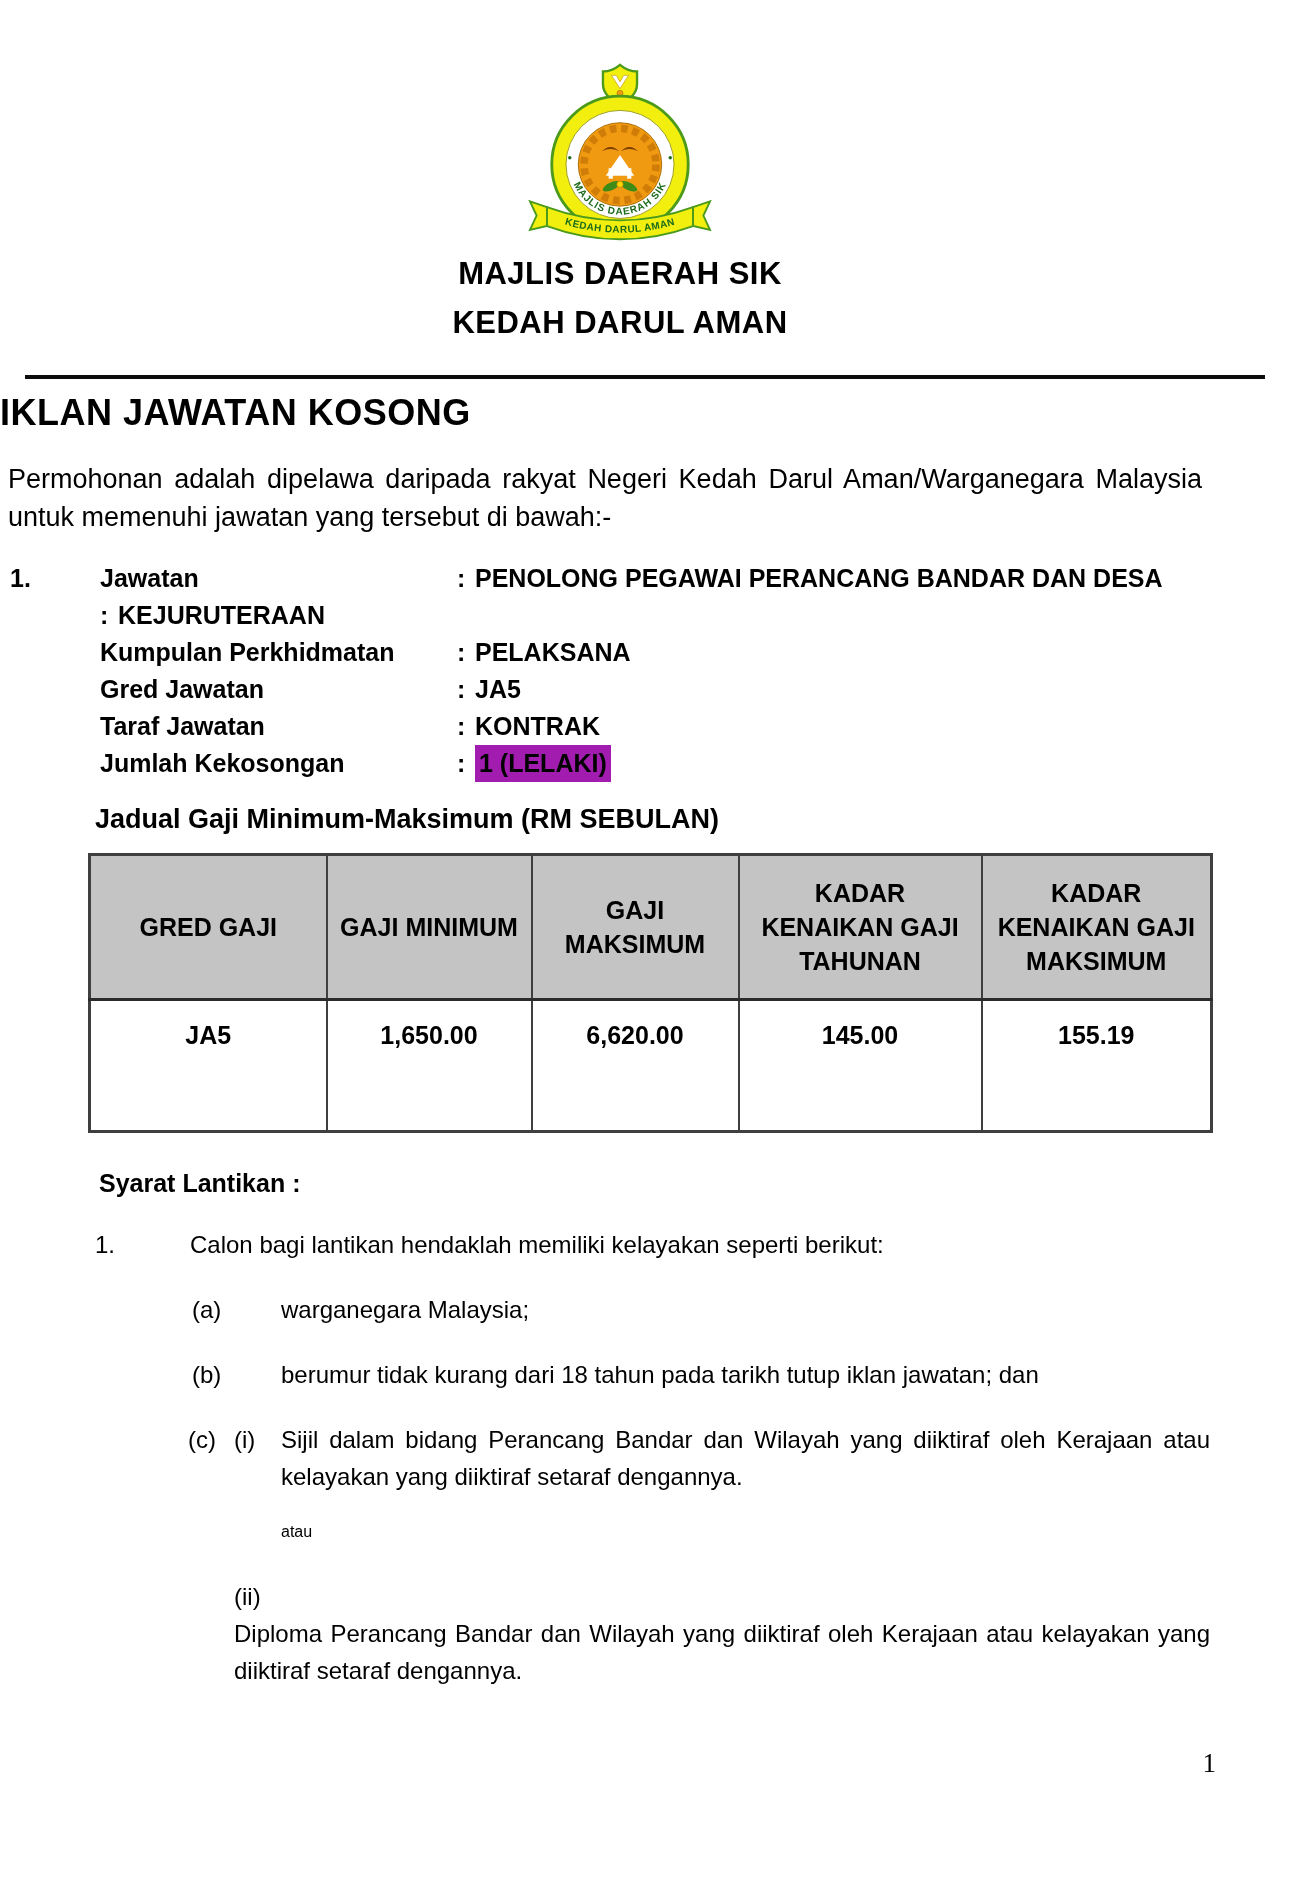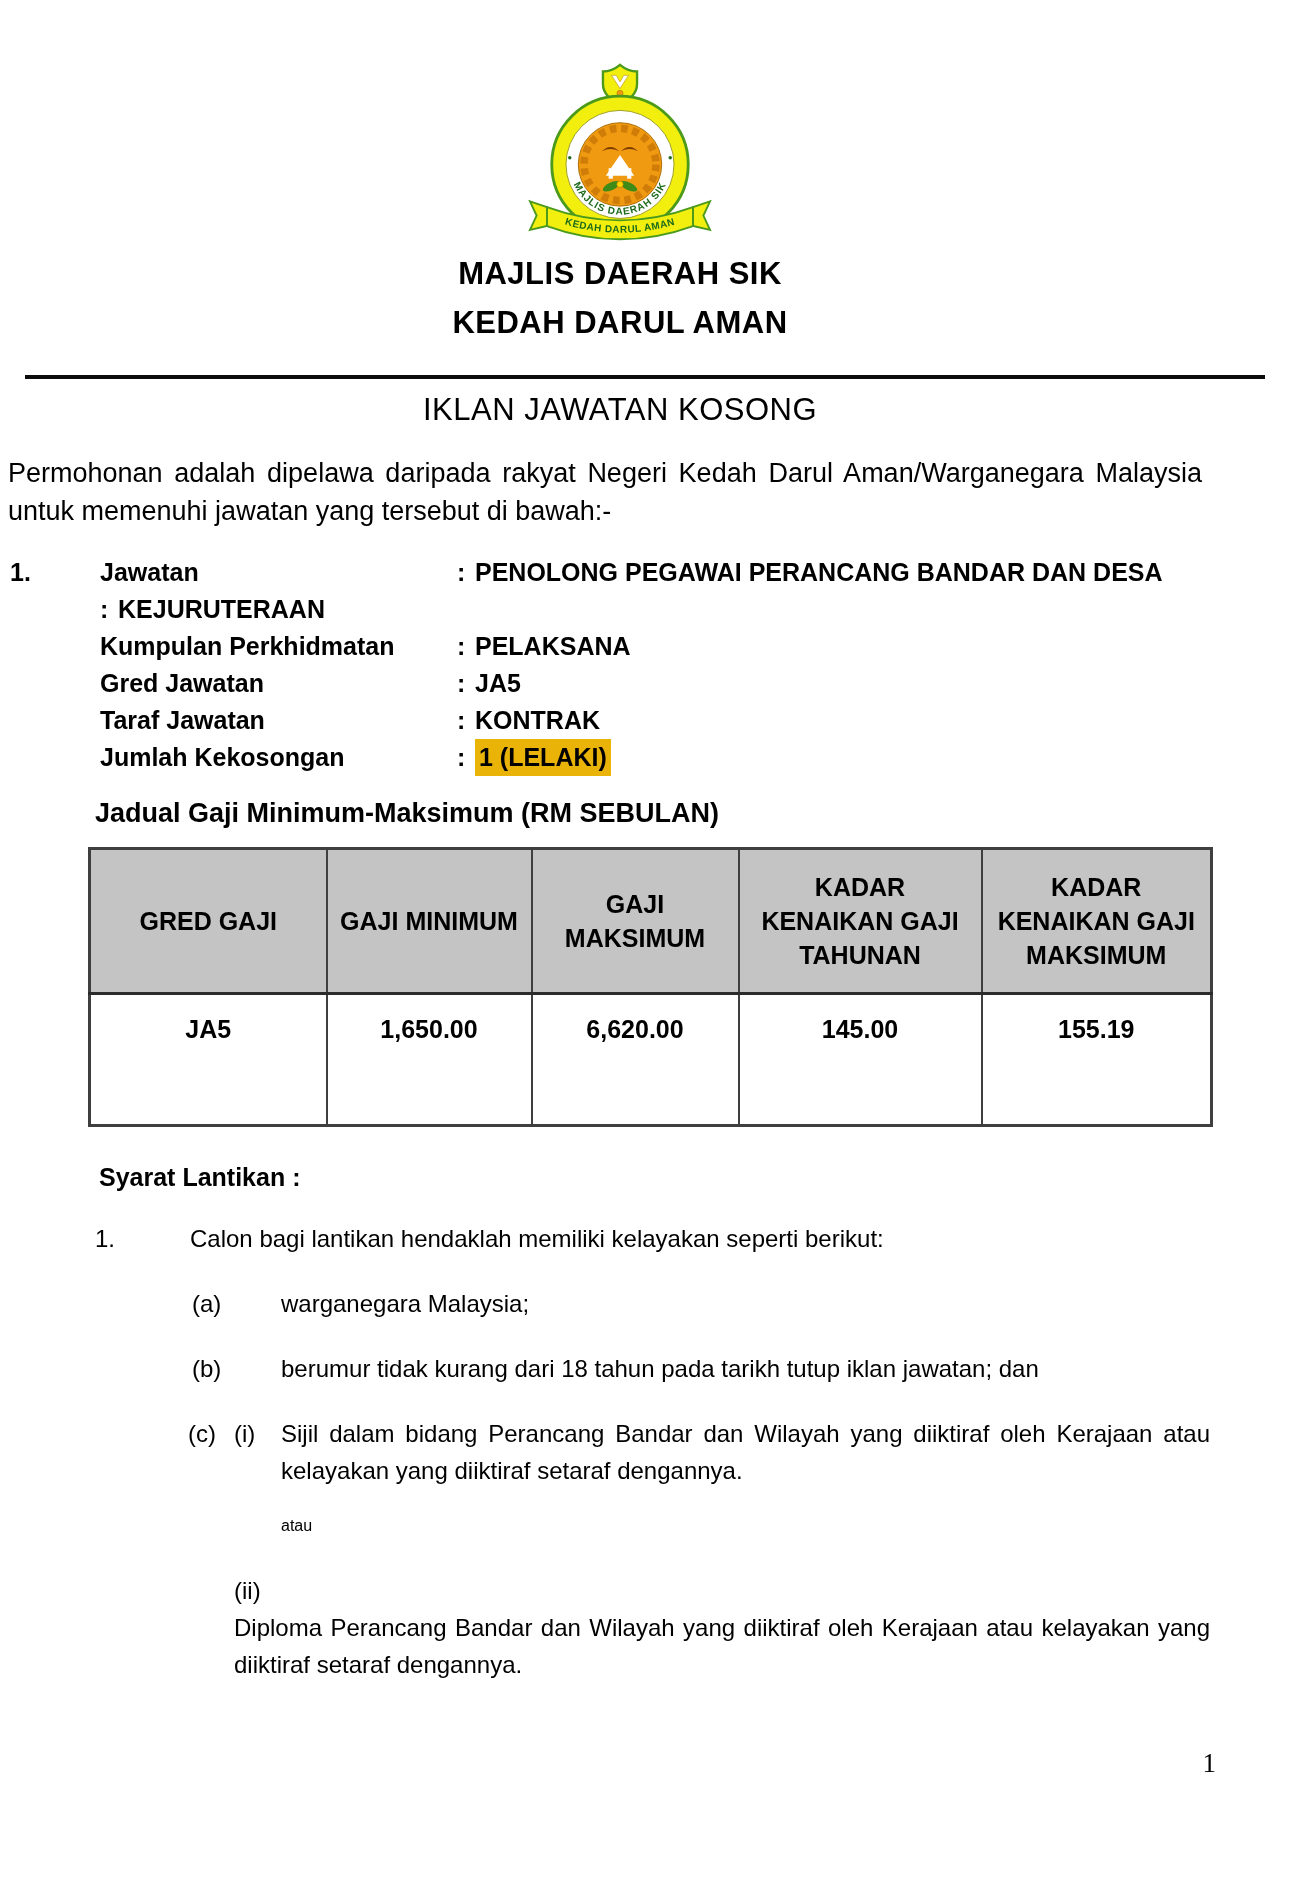--- a/index.html
+++ b/index.html
@@ -8,29 +8,29 @@
     background:#ffffff; color:#000;
     font-family:"Liberation Sans", sans-serif;
     overflow:hidden;
   }
   .head-wrap { width:1240px; }
   .logo-row { display:flex; justify-content:center; padding-top:62px; }
   .org-line { text-align:center; font-size:31px; font-weight:bold; letter-spacing:0.5px; }
   .org1 { margin-top:10px; }
   .org2 { margin-top:13px; }
   .divider { height:4px; background:#0c0c0c; margin:34px 25px 0 25px; }
-  .doc-title { width:1240px; text-align:center; font-size:31px; font-weight:normal; margin-top:13px; letter-spacing:0.5px; }
+  .doc-title { width:1240px; text-align:left; font-size:36px; font-weight:bold; margin-top:13px; letter-spacing:0.5px; }
   .intro { margin:26px 88px 0 8px; font-size:27px; line-height:38px; text-align:justify; }
 
   .vacancy { margin-top:24px; font-size:25px; font-weight:bold; }
   .v-row { display:flex; line-height:37px; }
   .v-num { width:100px; padding-left:10px; box-sizing:border-box; flex:none; }
   .v-label { width:357px; flex:none; }
   .v-colon { width:18px; flex:none; }
-  .hl { background:#eab308; padding:0 4px; }
+  .hl { background:#a21caf; padding:0 4px; }
 
   .salary-title { margin:22px 0 0 95px; font-size:27px; font-weight:bold; }
   table.salary { margin:18px 0 0 88px; border-collapse:collapse; table-layout:fixed; }
   table.salary, table.salary th, table.salary td { border:2px solid #3f3f3f; }
   table.salary { border-width:3px; }
   table.salary th {
     background:#c4c4c4; height:142px; vertical-align:middle; text-align:center;
     font-size:25px; font-weight:bold; line-height:34px; padding:0 9px;
   }
   table.salary thead th { border-bottom:3px solid #2b2b2b; }

